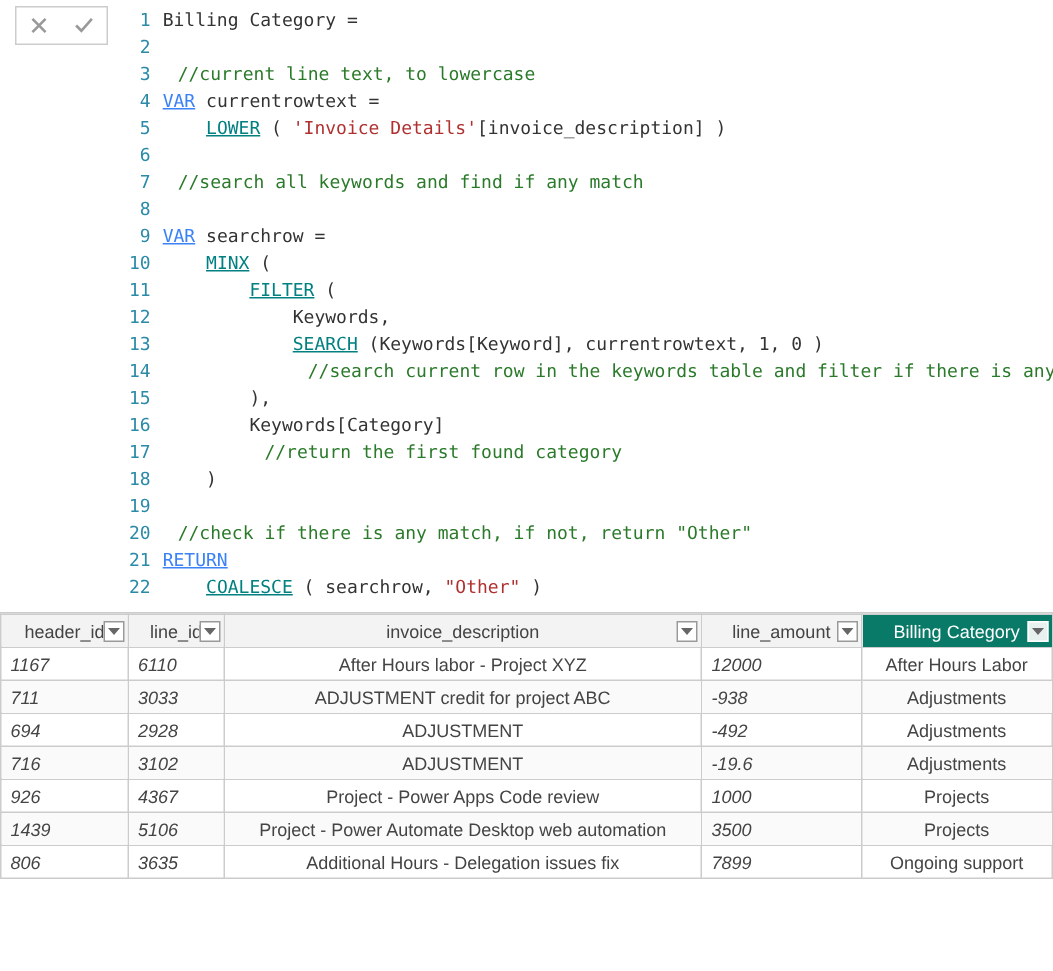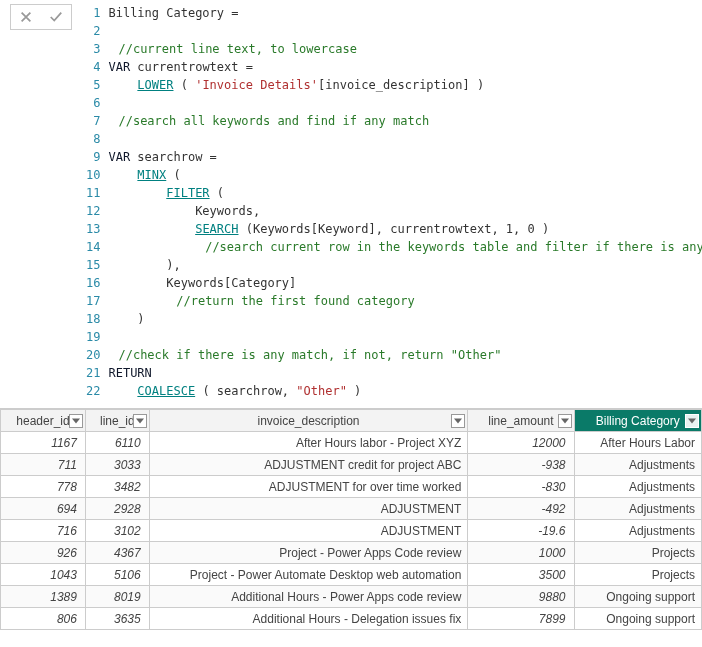--- a/index.html
+++ b/index.html
@@ -45,21 +45,21 @@
     text-align: right;
     color: #2a8aa7;
     padding: 0 8px 0 14px;
     user-select: none;
     white-space: pre;
   }
   .code {
     white-space: pre;
     color: #333;
   }
-  .tok-kw { color: #0f172a; }
+  .tok-kw { color: #3b82f6; text-decoration: underline; }
   .tok-func { color: #008080; text-decoration: underline; }
   .tok-id { color: #333; }
   .tok-str { color: #b03030; }
   .tok-num { color: #333; }
   .tok-com { color: #2a7a2a; margin-left: 10px; }
   .tbl {
     border-collapse: collapse;
     width: 100%;
     table-layout: fixed;
     font-size: 12px;
@@ -96,22 +96,22 @@
     align-items: center;
     justify-content: center;
   }
   .tbl th.highlight .filter { border-color: #fff; background: rgba(255,255,255,0.9); }
   .tbl th .filter svg { width: 8px; height: 6px; fill: #666; }
   .col-hid { width: 80px; }
   .col-lid { width: 60px; }
   .col-desc { width: 300px; }
   .col-amt { width: 100px; }
   .col-cat { width: 120px; }
-  td.num { text-align: right; font-style: italic; color: #444; padding-right: 8px;}
-  td.txt { text-align: right; color: #444; }
+  td.num { text-align: left; font-style: italic; color: #444; padding-right: 8px;}
+  td.txt { text-align: center; color: #444; }
   tbody tr:nth-child(even) td { background: #fafafa; }
 </style>
 </head>
 <body>
 
 <div class="top">
   <div class="actions">
     <div class="btn">
       <svg viewBox="0 0 16 16">
           <path d="M3 3 L13 13 M13 3 L3 13"></path>
@@ -197,27 +197,20 @@
         <td class="txt">After Hours Labor</td>
       </tr>
       <tr>
         <td class="num">711</td>
         <td class="num">3033</td>
         <td class="txt">ADJUSTMENT credit for project ABC</td>
         <td class="num">-938</td>
         <td class="txt">Adjustments</td>
       </tr>
       <tr>
-        <td class="num">778</td>
-        <td class="num">3482</td>
-        <td class="txt">ADJUSTMENT for over time worked</td>
-        <td class="num">-830</td>
-        <td class="txt">Adjustments</td>
-      </tr>
-      <tr>
         <td class="num">694</td>
         <td class="num">2928</td>
         <td class="txt">ADJUSTMENT</td>
         <td class="num">-492</td>
         <td class="txt">Adjustments</td>
       </tr>
       <tr>
         <td class="num">716</td>
         <td class="num">3102</td>
         <td class="txt">ADJUSTMENT</td>
@@ -225,32 +218,25 @@
         <td class="txt">Adjustments</td>
       </tr>
       <tr>
         <td class="num">926</td>
         <td class="num">4367</td>
         <td class="txt">Project - Power Apps Code review</td>
         <td class="num">1000</td>
         <td class="txt">Projects</td>
       </tr>
       <tr>
-        <td class="num">1043</td>
+        <td class="num">1439</td>
         <td class="num">5106</td>
         <td class="txt">Project - Power Automate Desktop web automation</td>
         <td class="num">3500</td>
         <td class="txt">Projects</td>
-      </tr>
-      <tr>
-        <td class="num">1389</td>
-        <td class="num">8019</td>
-        <td class="txt">Additional Hours - Power Apps code review</td>
-        <td class="num">9880</td>
-        <td class="txt">Ongoing support</td>
       </tr>
       <tr>
         <td class="num">806</td>
         <td class="num">3635</td>
         <td class="txt">Additional Hours - Delegation issues fix</td>
         <td class="num">7899</td>
         <td class="txt">Ongoing support</td>
       </tr>
     </tbody>
 </table>

